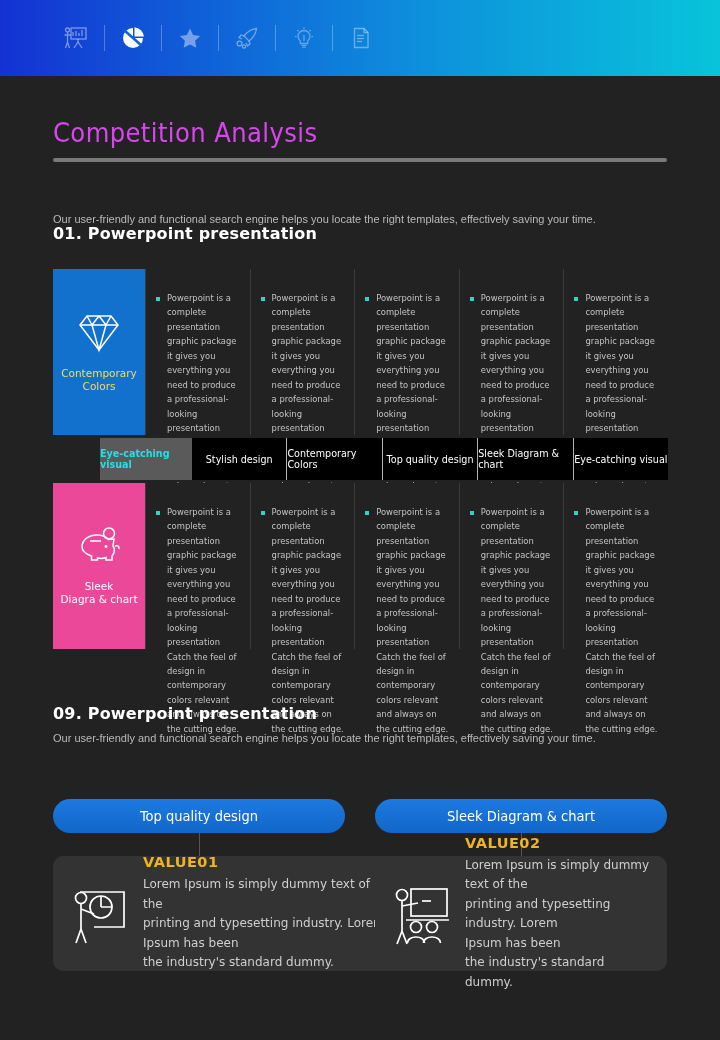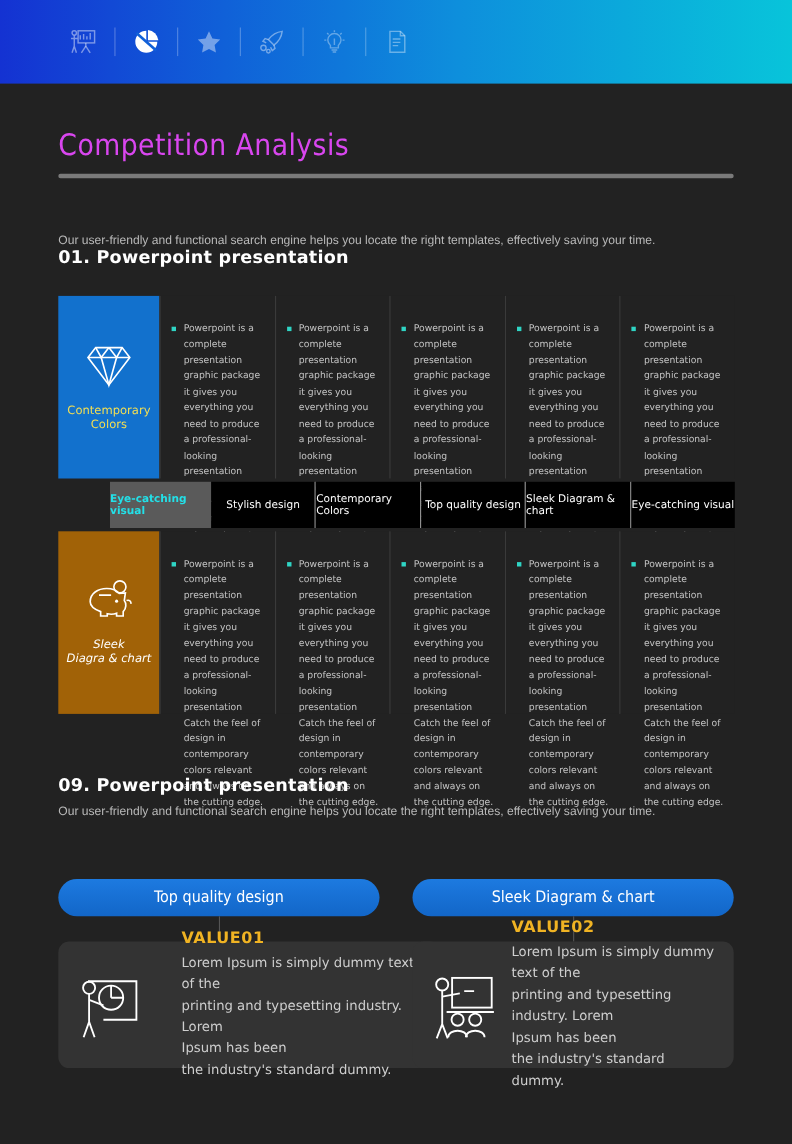--- a/index.html
+++ b/index.html
@@ -53,21 +53,21 @@
   .table { position: absolute; left: 53px; width: 615px; }
   .trow { display: flex; width: 615px; }
 
   .featcell {
     width: 92px; flex: 0 0 92px;
     display: flex; flex-direction: column;
     align-items: center; justify-content: center;
     padding: 10px 4px;
   }
   .featcell.blue { background: #1271cd; }
-  .featcell.gray { background: #a16207; font-style: italic; }
+  .featcell.gray { background: #ec4899; }
   .featcell .ic { margin-bottom: 8px; }
   .featcell .lbl {
     font-size: 10.5px; line-height: 1.28; text-align: center;
     font-family: "DejaVu Sans", sans-serif;
   }
   .featcell.blue .lbl { color: #f4df52; }
   .featcell.gray .lbl { color: #ffffff; }
 
   .bodycell {
     flex: 1 1 0; min-width: 0;
@@ -293,21 +293,21 @@
 
   <div class="sec-head" style="left:53px; top:704px;">09. Powerpoint presentation</div>
   <div class="sec-sub" style="left:53px; top:730px;">Our user-friendly and functional search engine helps you locate the right templates, effectively saving your time.</div>
 
   <div class="pill" style="left:53px; top:799px; width:292px;">Top quality design</div>
   <div class="pill" style="left:375px; top:799px; width:292px;">Sleek Diagram &amp; chart</div>
 
   <div class="connector" style="left:199px; top:833px; height:23px;"></div>
   <div class="connector" style="left:521px; top:833px; height:23px;"></div>
 
-  <div class="vcard" style="left:53px; top:856px; width:348px;gap:22px;">
+  <div class="vcard" style="left:53px; top:856px; width:348px;">
     <span class="vic">
       <svg width="60" height="62" viewBox="0 0 60 62" fill="none" stroke="#ffffff" stroke-width="1.7">
         <polyline points="10,9 54,9 54,44 24,44"></polyline>
         <circle cx="31" cy="24" r="11"></circle>
         <path d="M31 24 L31 13 M31 24 L42 24"></path>
         <circle cx="11" cy="15" r="5.5"></circle>
         <path d="M11 20.5 L11 46 M11 46 L6 60 M11 46 L16 60"></path>
         <path d="M11 26 L24 31"></path>
       </svg>
     </span>

